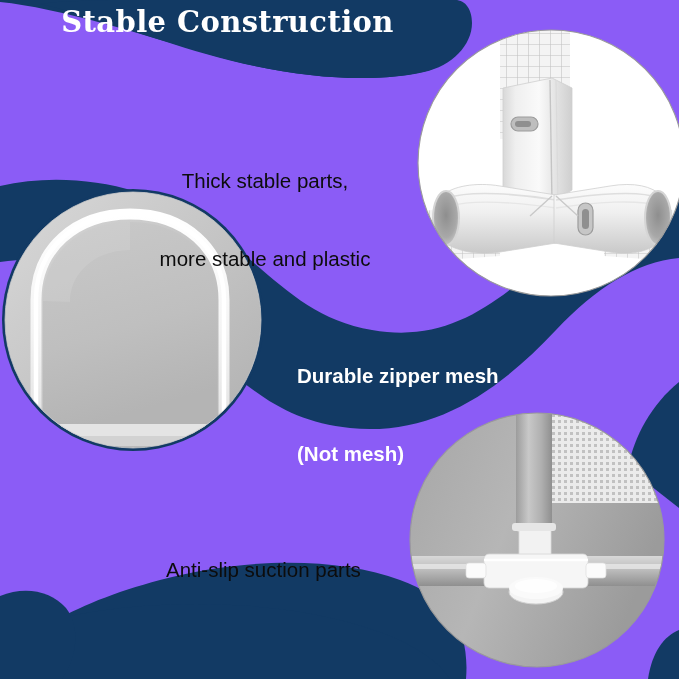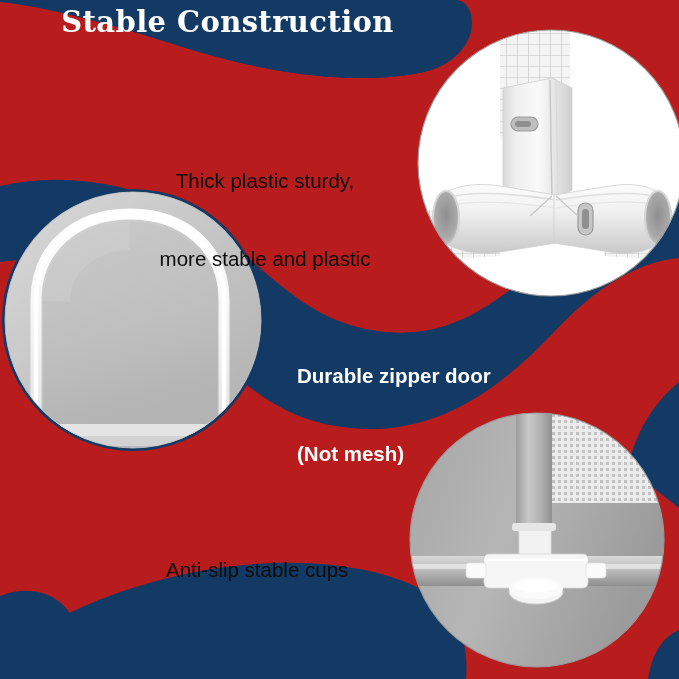--- a/index.html
+++ b/index.html
@@ -1,18 +1,18 @@
 <!DOCTYPE html>
 <html><head>
 <meta charset="utf-8">
 <style>
   html,body{margin:0;padding:0;background:#fff;}
   body{width:679px;height:679px;overflow:hidden;font-family:"Liberation Sans",sans-serif;}
 
-  #stage{position:relative;width:679px;height:679px;background:#b91c1c;overflow:hidden;}
+  #stage{position:relative;width:679px;height:679px;background:#8b5cf6;overflow:hidden;}
 
   
   .layer{position:absolute;left:0;top:0;width:679px;height:679px;}
 
   
   .txt{position:absolute;white-space:pre;}
 
   #title-text{
     left:0;top:0;width:455px;height:44px;
     display:flex;align-items:center;justify-content:center;
@@ -254,26 +254,26 @@
         <ellipse cx="536" cy="588" rx="27" ry="11" fill="#FAFAFA"></ellipse>
         <ellipse cx="536" cy="586" rx="21" ry="7" fill="#FFFFFF" opacity="0.8"></ellipse>
       </g>
     </g>
     <circle cx="537" cy="540" r="127" fill="none" stroke="#9A9A9A" stroke-width="1.1"></circle>
   </svg>
 
   <div class="txt" id="title-text">Stable Construction</div>
 
   <div class="txt" id="feature-1-text">
-    <div>Thick plastic sturdy,</div>
+    <div>Thick stable parts,</div>
     <div>more stable and plastic</div>
   </div>
 
   <div class="txt" id="feature-2-text">
-    <div>Durable zipper door</div>
+    <div>Durable zipper mesh</div>
     <div>(Not mesh)</div>
   </div>
 
   <div class="txt" id="feature-3-text">
-    <div>Anti-slip stable cups</div>
+    <div>Anti-slip suction parts</div>
   </div>
 
 </div>
 
 </body></html>

